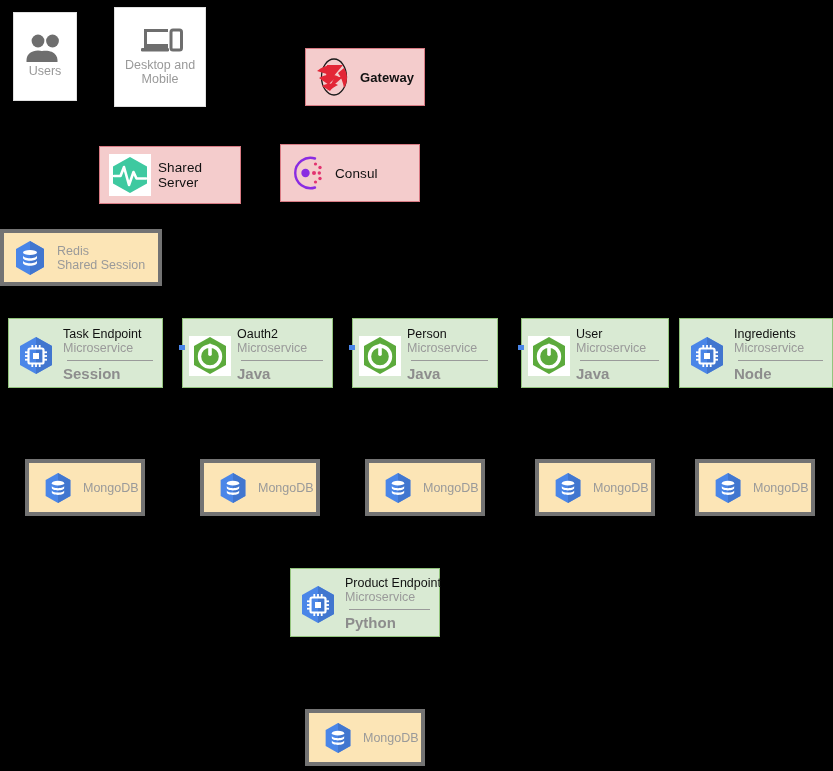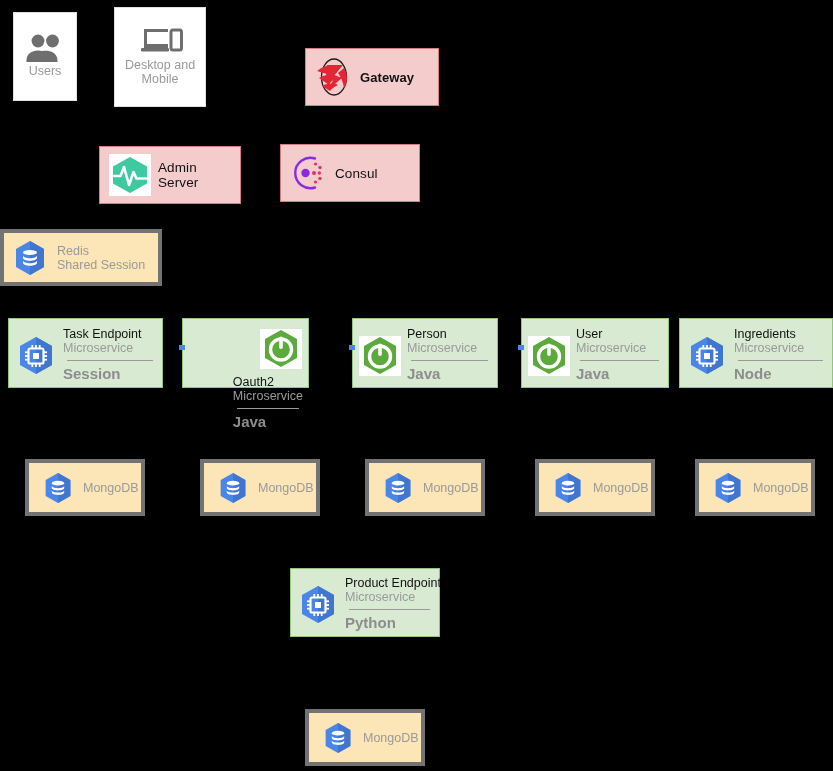--- a/index.html
+++ b/index.html
@@ -80,21 +80,21 @@
         <path d="M8 5h24v3H11v14h21v3H8z" fill="#6e6e6e"></path>
         <rect x="9" y="20" width="23" height="4.2" fill="#6e6e6e"></rect>
         <rect x="5" y="24" width="28" height="3.4" rx="1.2" fill="#6e6e6e"></rect>
         <rect x="35" y="6" width="10.5" height="20" rx="2" fill="none" stroke="#6e6e6e" stroke-width="3"></rect>
       </svg>
     </div>
     <div class="cap">Desktop and
 Mobile</div>
   </div>
 
-  <div class="node pink" style="left:305px;top:48px;width:134px;height:58px;padding-left:8px;">
+  <div class="node pink" style="left:305px;top:48px;width:120px;height:58px;padding-left:8px;">
     <div class="logo">
       <svg width="40" height="44" viewBox="0 0 40 44">
         <ellipse cx="20" cy="22" rx="12.5" ry="18" fill="none" stroke="#1a1a1a" stroke-width="1.3"></ellipse>
         <path d="M3 16c7-6 16-7 22-4-5 2-8 5-9 8z" fill="#e32636"></path>
         <path d="M5 23c7-4 15-4 20-1-5 2-9 5-10 8z" fill="#e32636"></path>
         <path d="M8 31c6-3 12-3 16-1-4 2-7 4-8 6z" fill="#e32636"></path>
         <path d="M13 10h16l-10 12h10l-16 14 8-14h-9z" fill="#e32636"></path>
         <path d="M30 13c4 6 4 14 0 20-1-6-3-11-6-15z" fill="#e32636"></path>
       </svg>
     </div>
@@ -102,21 +102,21 @@
   </div>
 
   <div class="node pink" style="left:99px;top:146px;width:142px;height:58px;padding-left:8px;">
     <div class="logo">
       <svg width="44" height="44" viewBox="0 0 44 44">
         <rect x="1" y="1" width="42" height="42" fill="#ffffff"></rect>
         <path d="M22 4 L39 13.5 V30.5 L22 40 L5 30.5 V13.5 Z" fill="#3ec9a0"></path>
         <path d="M6 23h6.5l3.5-9 5 18 4.5-13 3 6.5H38" fill="none" stroke="#ffffff" stroke-width="2.6" stroke-linejoin="round" stroke-linecap="round"></path>
       </svg>
     </div>
-    <div class="plabel reg">Admin Server</div>
+    <div class="plabel reg">Shared Server</div>
   </div>
 
   <div class="node pink" style="left:280px;top:144px;width:140px;height:58px;padding-left:8px;">
     <div class="logo">
       <svg width="40" height="40" viewBox="0 0 40 40">
         <path d="M26 5.5A15.2 15.2 0 1 0 26 34.5" fill="none" stroke="#8a2be2" stroke-width="2.4" stroke-linecap="round"></path>
         <circle cx="16.5" cy="20" r="4.2" fill="#8a2be2"></circle>
         <circle cx="25" cy="20" r="2.0" fill="#e2326f"></circle>
         <circle cx="31" cy="14.5" r="1.7" fill="#e2326f"></circle>
         <circle cx="31" cy="25.5" r="1.7" fill="#e2326f"></circle>
@@ -166,21 +166,21 @@
       </svg>
     </div>
     <div class="body">
       <div class="title">Task Endpoint</div>
       <div class="sub">Microservice</div>
       <div class="rule"></div>
       <div class="lang">Session</div>
     </div>
   </div>
 
-  <div class="node svc" style="left:182px;top:318px;width:127px;height:70px;flex-direction:column;">
+  <div class="node svc" style="left:182px;top:318px;width:151px;height:70px;">
     <div class="logo">
       <svg width="44" height="44" viewBox="0 0 44 44">
         <rect x="1" y="2" width="42" height="40" fill="#ffffff"></rect>
         <path d="M22 3 L38 12 V31 L22 40 L6 31 V12 Z" fill="#5caa3c"></path>
         <circle cx="22" cy="22.5" r="10.5" fill="none" stroke="#ffffff" stroke-width="3.4"></circle>
         <rect x="20.2" y="9.5" width="3.6" height="12.5" rx="1.8" fill="#ffffff"></rect>
       </svg>
     </div>
     <div class="body">
       <div class="title">Oauth2</div>

